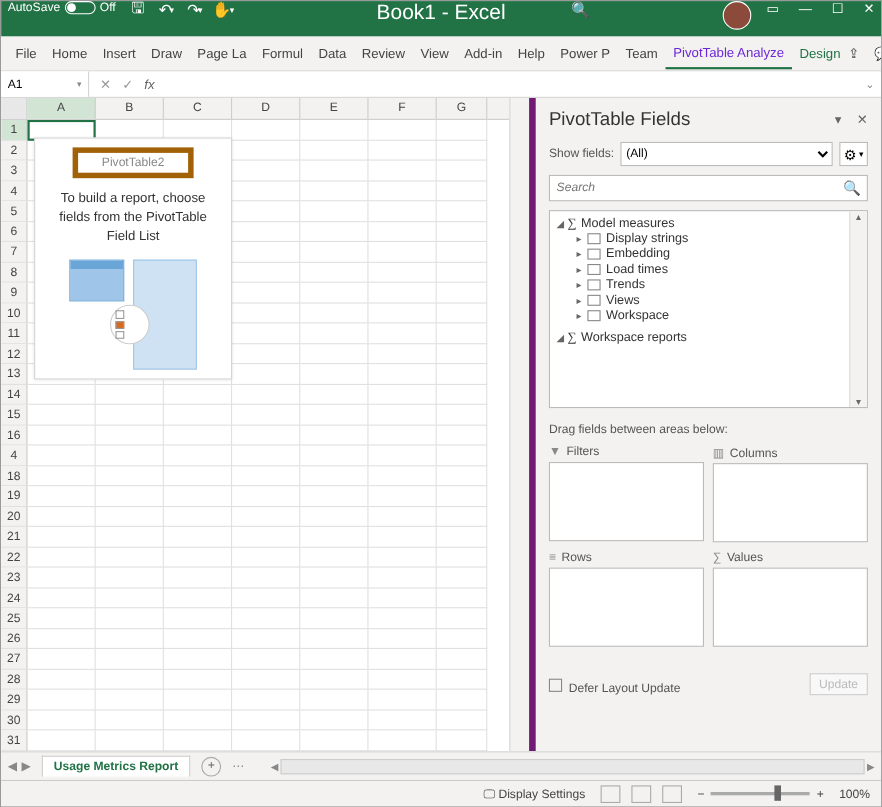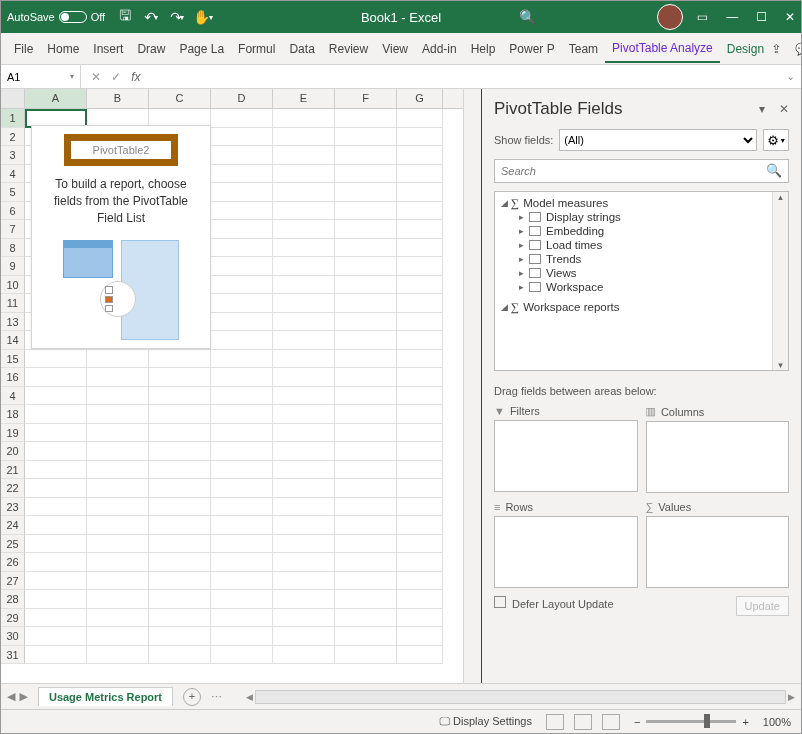--- a/index.html
+++ b/index.html
@@ -1,24 +1,24 @@
 <!DOCTYPE html>
 <html><head>
 <meta charset="utf-8">
 <style>
 * { box-sizing: border-box; margin: 0; padding: 0; }
 body { font-family: "Segoe UI", Arial, sans-serif; font-size: 12px; background: #fff; width: 802px; height: 734px; overflow: hidden; display: flex; flex-direction: column; border: 1px solid #999; }
-.titlebar { background: #217346; color: #fff; height: 32px; display: flex; align-items: center; padding: 0 6px; position: relative; }
+.titlebar { background: #217346; color: #fff; height: 32px; display: flex; align-items: flex-start; padding: 0 6px; position: relative; }
 .autosave { display: flex; align-items: center; gap: 4px; font-size: 11px; }
 .toggle-off { width: 28px; height: 12px; border: 1px solid #fff; border-radius: 10px; position: relative; }
 .toggle-off::before { content: ""; width: 8px; height: 8px; background: #fff; border-radius: 50%; position: absolute; left: 1px; top: 1px; }
 .qat { display: flex; align-items: center; gap: 10px; margin-left: 12px; }
 .qat-icon { width: 16px; height: 16px; display: inline-flex; align-items: center; justify-content: center; color: #fff; font-size: 14px; }
 .qat-dd { font-size: 8px; margin-left: -2px; }
-.title-text { position: absolute; left: 50%; transform: translateX(-50%); font-size: 13px; }
+.title-text { position: absolute; left: 50%; transform: translateX(-50%); font-size: 19px; }
 .title-search { margin-left: auto; margin-right: 120px; color: #fff; font-size: 14px; }
 .avatar { width: 26px; height: 26px; border-radius: 50%; background: #8b4a3a; border: 1px solid #fff; }
 .win-controls { display: flex; gap: 18px; margin-left: 14px; align-items: center; }
 .win-icon { font-size: 12px; }
 
 .ribbon-tabs { background: #f3f2f1; border-bottom: 1px solid #d4d4d4; height: 32px; display: flex; align-items: center; padding: 0 6px; gap: 0; font-size: 12px; color: #444; }
 .ribbon-tab { padding: 6px 7px; cursor: pointer; white-space: nowrap; }
 .ribbon-tab.active { color: #6d28d9; border-bottom: 2px solid #217346; }
 .ribbon-tail { margin-left: auto; display: flex; gap: 14px; padding-right: 6px; color: #444; }
 
@@ -35,30 +35,30 @@
 .col-h.sel { background: #d2e5d4; }
 .grid-body { flex: 1; position: relative; overflow: hidden; }
 .row { display: flex; height: 18.5px; }
 .row-h { width: 24px; background: #f3f2f1; border-right: 1px solid #ccc; border-bottom: 1px solid #e0e0e0; text-align: center; font-size: 11px; color: #444; line-height: 18px; }
 .row-h.sel { background: #d2e5d4; }
 .cell { width: 62px; border-right: 1px solid #e0e0e0; border-bottom: 1px solid #e0e0e0; }
 .cell.active { border: 2px solid #217346; }
 .grid-scroll-v { width: 18px; background: #f3f2f1; border-left: 1px solid #d4d4d4; }
 
 .pivot-placeholder { position: absolute; left: 30px; top: 36px; width: 180px; background: #fff; border: 1px solid #d4d4d4; padding: 8px; z-index: 5; text-align: center; box-shadow: 0 0 3px rgba(0,0,0,0.1); }
-.pivot-name { border: 7px solid #a16207; padding: 3px 22px; font-size: 11px; color: #888; display: inline-block; margin-bottom: 10px; }
+.pivot-name { border: 5px solid #a16207; padding: 3px 22px; font-size: 11px; color: #888; display: inline-block; margin-bottom: 10px; }
 .pivot-text { font-size: 12px; color: #333; line-height: 1.4; margin-bottom: 14px; }
 .pivot-illus { display: flex; gap: 8px; justify-content: center; align-items: flex-start; }
 .mini-table { width: 50px; height: 38px; background: linear-gradient(#6aa5d8 0 20%, #9fc5e8 20% 100%); border: 1px solid #6aa5d8; }
 .mini-fieldlist { width: 58px; height: 100px; background: #cfe2f3; border: 1px solid #9fc5e8; position: relative; }
 .mini-check { position: absolute; left: -22px; top: 40px; width: 36px; height: 36px; border-radius: 50%; background: #fff; border: 1px solid #ccc; display: flex; flex-direction: column; justify-content: center; align-items: flex-start; padding: 4px; gap: 2px; }
 .mini-cb { width: 8px; height: 8px; border: 1px solid #999; }
 .mini-cb.chk { background: #d86a1a; }
 
-.fields-pane { width: 320px; background: #f3f2f1; border-left: 1px solid #701a75; display: flex; flex-direction: column; padding: 10px 12px 6px; }
+.fields-pane { width: 320px; background: #f3f2f1; border-left: 6px solid #701a75; display: flex; flex-direction: column; padding: 10px 12px 6px; }
 .fields-header { display: flex; align-items: center; justify-content: space-between; margin-bottom: 10px; }
 .fields-title { font-size: 17px; color: #333; }
 .fields-close { display: flex; gap: 14px; color: #666; font-size: 12px; }
 .show-fields { display: flex; align-items: center; gap: 6px; margin-bottom: 8px; }
 .show-fields select { flex: 1; height: 22px; font-size: 11px; border: 1px solid #bbb; background: #fff; }
 .gear-btn { width: 26px; height: 22px; border: 1px solid #bbb; background: #fff; display: flex; align-items: center; justify-content: center; font-size: 13px; }
 .search-box { position: relative; margin-bottom: 8px; }
 .search-box input { width: 100%; height: 24px; border: 1px solid #bbb; padding: 0 24px 0 6px; font-size: 11px; font-style: italic; color: #888; background: #fff; }
 .search-box .mag { position: absolute; right: 6px; top: 4px; color: #666; font-size: 13px; }
 .field-tree { flex: 0 0 180px; border: 1px solid #bbb; background: #fff; overflow: hidden; position: relative; padding: 4px 2px; font-size: 11.5px; color: #333; }
@@ -69,21 +69,21 @@
 .expander { width: 10px; display: inline-block; color: #666; font-size: 9px; }
 .sigma { font-family: serif; margin-right: 4px; }
 .tbl-icon { width: 12px; height: 10px; border: 1px solid #888; margin-right: 5px; display: inline-block; }
 .cb { width: 12px; height: 12px; border: 1px solid #888; margin-right: 5px; display: inline-block; }
 .drag-text { font-size: 11px; color: #555; margin: 14px 0 8px; }
 .area-grid { display: grid; grid-template-columns: 1fr 1fr; gap: 8px; }
 .area-box { }
 .area-label { font-size: 11px; color: #555; display: flex; align-items: center; gap: 5px; margin-bottom: 3px; }
 .area-label .ico { font-size: 11px; color: #888; }
 .area-drop { height: 72px; background: #fff; border: 1px solid #bbb; }
-.defer-row { display: flex; align-items: flex-start; justify-content: space-between; margin-top: 8px; font-size: 11px; color: #555; }
+.defer-row { display: flex; align-items: flex-end; justify-content: space-between; margin-top: 24px; font-size: 11px; color: #555; }
 .defer-row .cb2 { width: 12px; height: 12px; border: 1px solid #888; margin-right: 6px; display: inline-block; }
 .update-btn { border: 1px solid #ccc; background: #f8f8f8; color: #bbb; padding: 3px 8px; font-size: 11px; }
 
 .sheet-tabs { height: 26px; background: #f3f2f1; border-top: 1px solid #d4d4d4; display: flex; align-items: center; padding: 0 6px; gap: 10px; font-size: 11px; }
 .tab-nav { display: flex; gap: 4px; color: #888; }
 .sheet-tab { border: 1px solid #ccc; background: #fff; padding: 3px 10px; font-weight: bold; color: #217346; border-bottom: none; }
 .add-sheet { width: 18px; height: 18px; border-radius: 50%; border: 1px solid #aaa; text-align: center; line-height: 15px; color: #666; }
 .hscroll { flex: 1; margin-left: 14px; display:flex; align-items:center; gap:2px; }
 .hscroll-track { flex:1; height: 14px; background: #e8e8e8; border:1px solid #ccc; }
 
@@ -274,20 +274,30 @@
           <div class="row-h">11</div>
           <div class="cell"></div>
           <div class="cell"></div>
           <div class="cell"></div>
           <div class="cell"></div>
           <div class="cell"></div>
           <div class="cell"></div>
           <div class="cell" style="width: 46px;"></div>
         </div>
         <div class="row">
+          <div class="row-h">12</div>
+          <div class="cell"></div>
+          <div class="cell"></div>
+          <div class="cell"></div>
+          <div class="cell"></div>
+          <div class="cell"></div>
+          <div class="cell"></div>
+          <div class="cell" style="width: 46px;"></div>
+        </div>
+        <div class="row">
           <div class="row-h">13</div>
           <div class="cell"></div>
           <div class="cell"></div>
           <div class="cell"></div>
           <div class="cell"></div>
           <div class="cell"></div>
           <div class="cell"></div>
           <div class="cell" style="width: 46px;"></div>
         </div>
         <div class="row">

